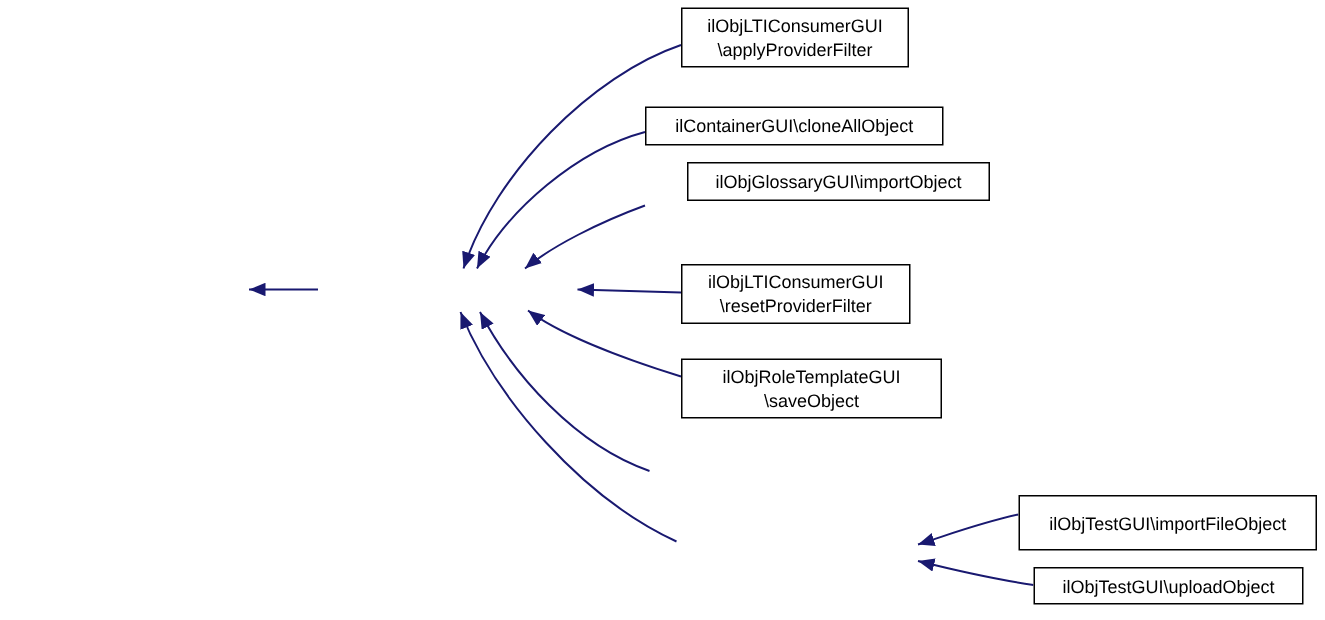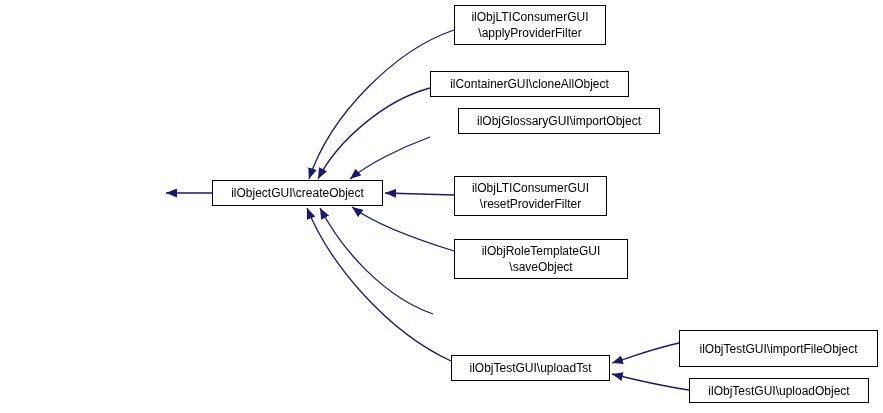--- a/index.html
+++ b/index.html
@@ -63,23 +63,20 @@
     <path class="edge" d="M 430,137 C 400,148 368,164 350,179" marker-end="url(#arrow)"></path>
     <path class="edge" d="M 454,195 L 385,193" marker-end="url(#arrow)"></path>
     <path class="edge" d="M 454,251 C 412,238 372,222 352,207" marker-end="url(#arrow)"></path>
     <path class="edge" d="M 433,314 C 384,297 342,250 320,208" marker-end="url(#arrow)"></path>
     <path class="edge" d="M 451,361 C 388,332 330,265 307,208" marker-end="url(#arrow)"></path>
     <path class="edge" d="M 679,343 C 652,349 634,356 612,363" marker-end="url(#arrow)"></path>
     <path class="edge" d="M 689,390 C 662,386 636,380 612,374" marker-end="url(#arrow)"></path>
   </svg>
 
 
-  <div class="node" style="left:212px; top:180px; width:171px; height:26px;">
-    <span class="node-label">ilObjectGUI\createObject</span>
-  </div>
 
   <div class="node" style="left:454px; top:5px; width:152px; height:40px;">
     <span class="node-label">ilObjLTIConsumerGUI
 \applyProviderFilter</span>
   </div>
 
   <div class="node" style="left:430px; top:71px; width:199px; height:26px;">
     <span class="node-label">ilContainerGUI\cloneAllObject</span>
   </div>
 
@@ -91,23 +88,20 @@
     <span class="node-label">ilObjLTIConsumerGUI
 \resetProviderFilter</span>
   </div>
 
   <div class="node" style="left:454px; top:239px; width:174px; height:40px;">
     <span class="node-label">ilObjRoleTemplateGUI
 \saveObject</span>
   </div>
 
 
-  <div class="node" style="left:451px; top:355px; width:159px; height:26px;">
-    <span class="node-label">ilObjTestGUI\uploadTst</span>
-  </div>
 
   <div class="node" style="left:679px; top:330px; width:199px; height:37px;">
     <span class="node-label">ilObjTestGUI\importFileObject</span>
   </div>
 
   <div class="node" style="left:689px; top:378px; width:180px; height:25px;">
     <span class="node-label">ilObjTestGUI\uploadObject</span>
   </div>
 
 </div>

